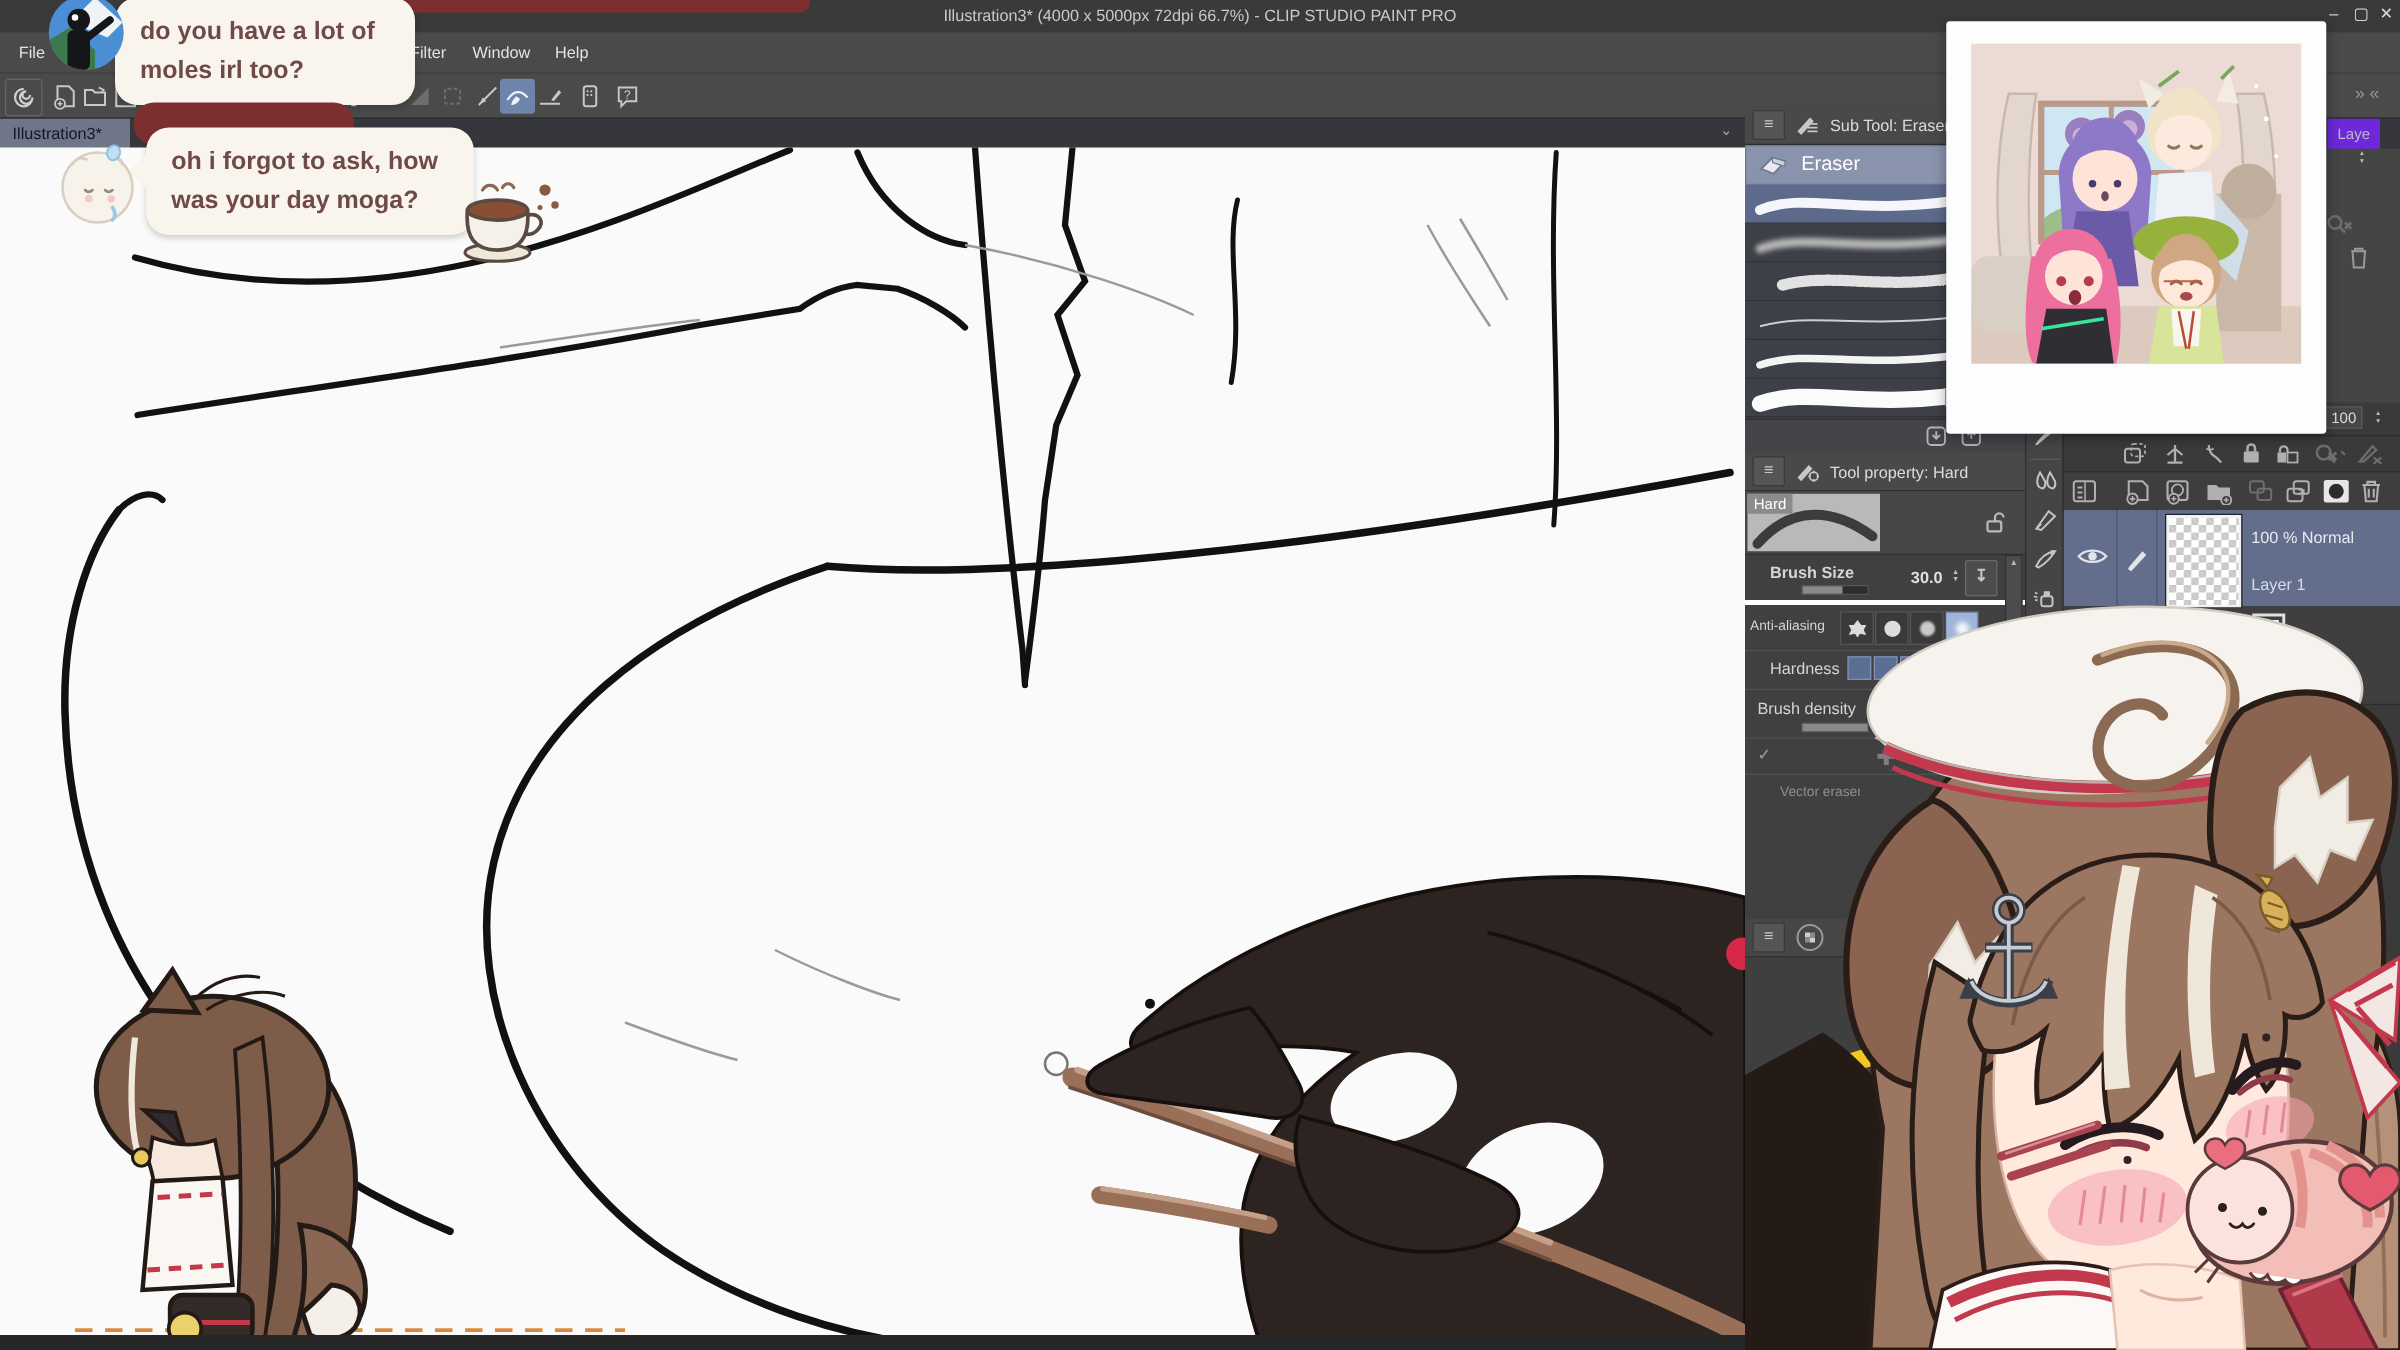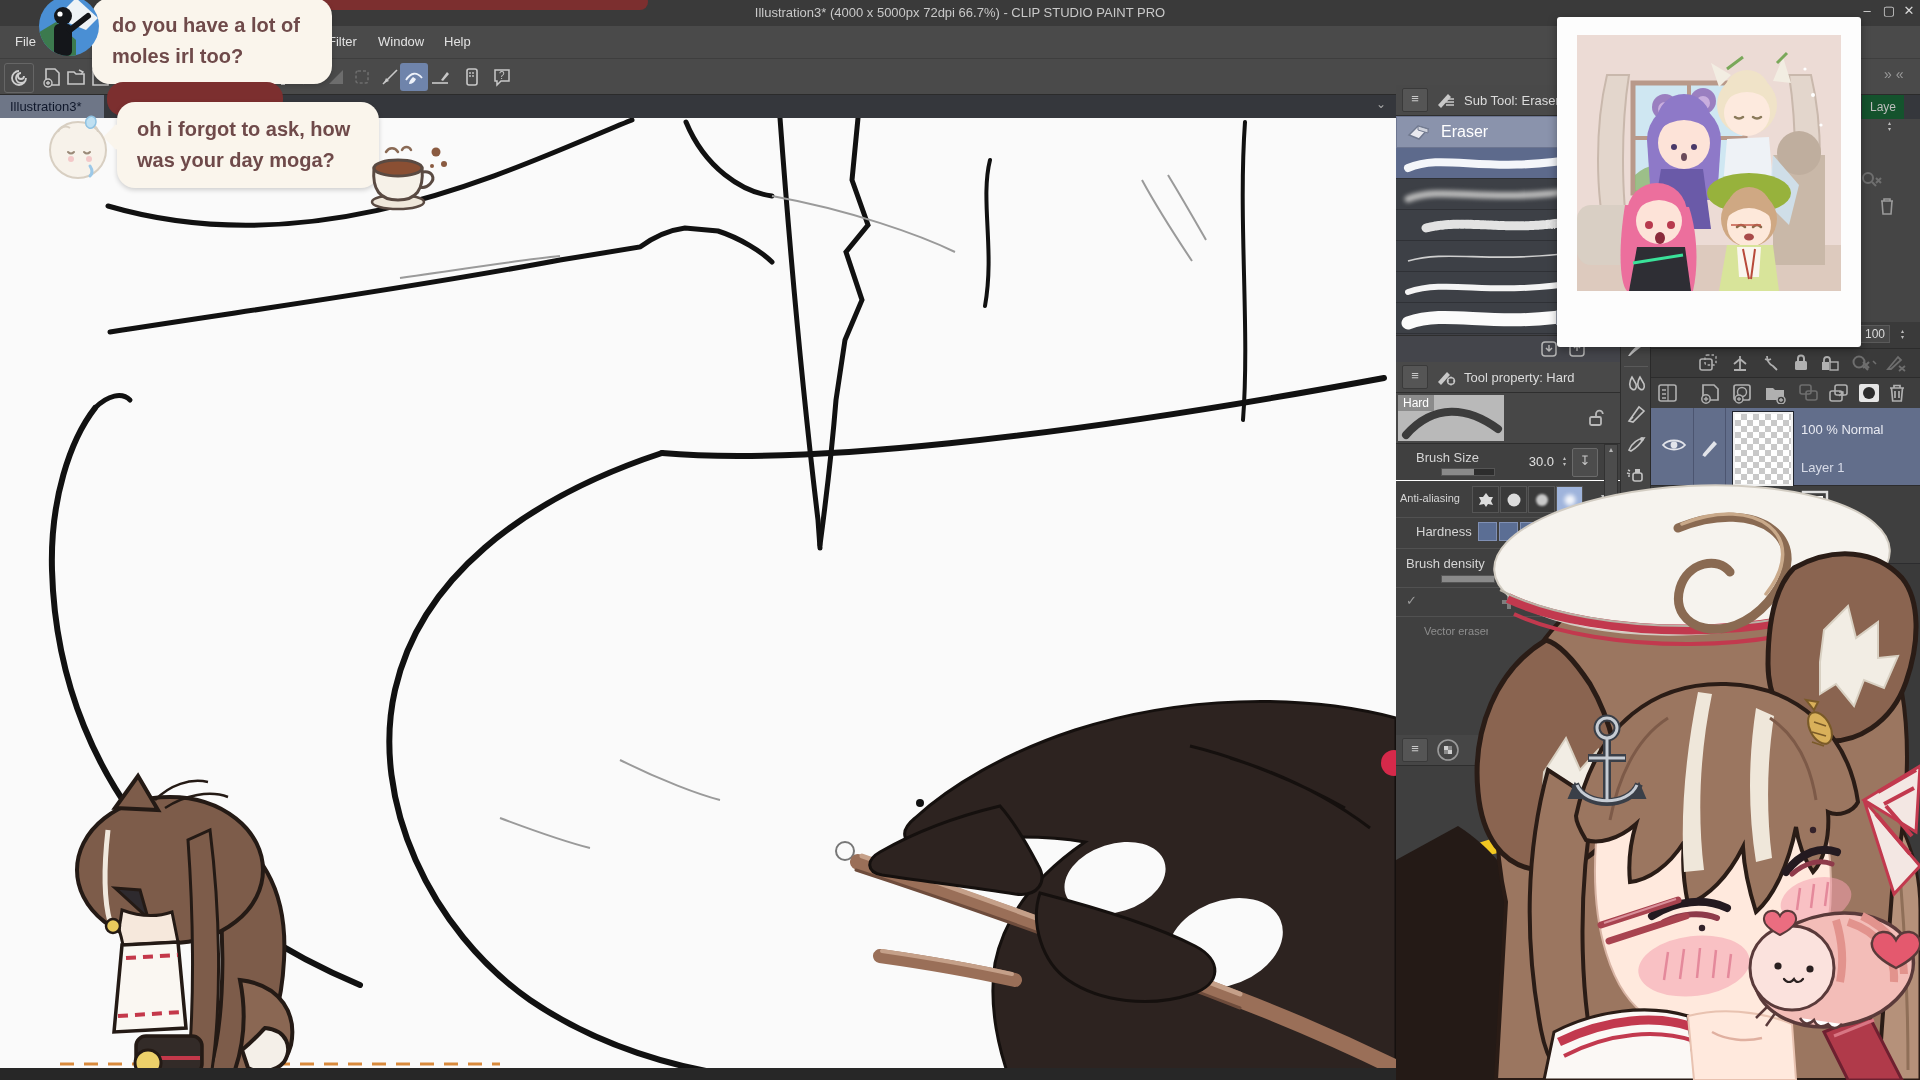--- a/index.html
+++ b/index.html
@@ -165,21 +165,21 @@
       <svg width="22" height="22">
           <path d="M4 4 h14 v11 h-8 l-4 4 v-4 h-2 z" fill="none" stroke="#c8c8c8" stroke-width="1.5"></path>
           <text x="8" y="13" font-size="10" fill="#c8c8c8" font-family="Liberation Sans">?</text>
         </svg>
       </div>
   </div>
 
   <div class="abs tabbar">
     <div class="ctab">Illustration3*</div>
     <span style="position:absolute;left:1376px;top:2px;color:#a8a8a8;font-size:12px;">⌄</span>
-    <div style="position:absolute;left:1862px;top:0;height:24px;background:#14532d;color:#bdbdbd;font-size:12px;padding:5px 8px 0;box-sizing:border-box;">Laye</div>
+    <div style="position:absolute;left:1862px;top:0;height:24px;background:#6d28d9;color:#bdbdbd;font-size:12px;padding:5px 8px 0;box-sizing:border-box;">Laye</div>
   </div>
 
   <span class="edge-frag" style="left:1884px;top:66px;font-size:14px;">» «</span>
   <div class="edge-frag" style="left:1888px;top:120px;">
       <div class="spin">▴<br>▾</div>
     </div>
   <span class="edge-frag" style="left:1860px;top:170px;color:#6f6f6f;">
     <svg width="26" height="20">
         <circle cx="8" cy="8" r="5" fill="none" stroke="#6f6f6f" stroke-width="2"></circle>
         <path d="M12 12 l4 4 M16 8 l5 5 m0 -5 l-5 5" stroke="#6f6f6f" stroke-width="2" fill="none"></path>
@@ -336,21 +336,21 @@
             <path d="M8 40 C36 8 70 12 100 34" stroke="#3c3c3c" stroke-width="8" fill="none" stroke-linecap="round"></path>
           </svg>
         <span style="position:absolute;left:0;top:0;background:#8b8b8b;color:#fff;font-size:12px;padding:1px 5px;">Hard</span>
       </div>
       <svg style="position:absolute;right:16px;top:16px;" width="16" height="18">
         <rect x="2" y="8" width="11" height="8" rx="1.5" fill="none" stroke="#b9b9b9" stroke-width="1.8"></rect>
         <path d="M8 8 v-3 a3.4 3.4 0 0 1 6.8 0" fill="none" stroke="#b9b9b9" stroke-width="1.8"></path>
         </svg>
     </div>
 
-    <div style="position:relative;height:36px;border-bottom:1px solid #ffffff;">
+    <div style="position:relative;height:36px;border-bottom:4px solid #ffffff;font-weight:bold;">
       <span class="tp-row-label" style="position:absolute;left:20px;top:6px;">Brush Size</span>
       <div class="slider" style="position:absolute;left:45px;top:24px;">
           <i style="width:62%"></i>
         </div>
       <span class="val" style="position:absolute;right:66px;top:10px;">30.0</span>
       <div class="spin" style="position:absolute;right:54px;top:11px;">▴<br>▾</div>
       <div style="position:absolute;right:22px;top:4px;width:24px;height:27px;border:1px solid #6a6a6a;background:#4c4c4c;text-align:center;color:#c5c5c5;font-size:13px;line-height:24px;border-radius:2px;">↧</div>
     </div>
 
     <div style="position:relative;height:36px;border-bottom:1px solid #515151;">

